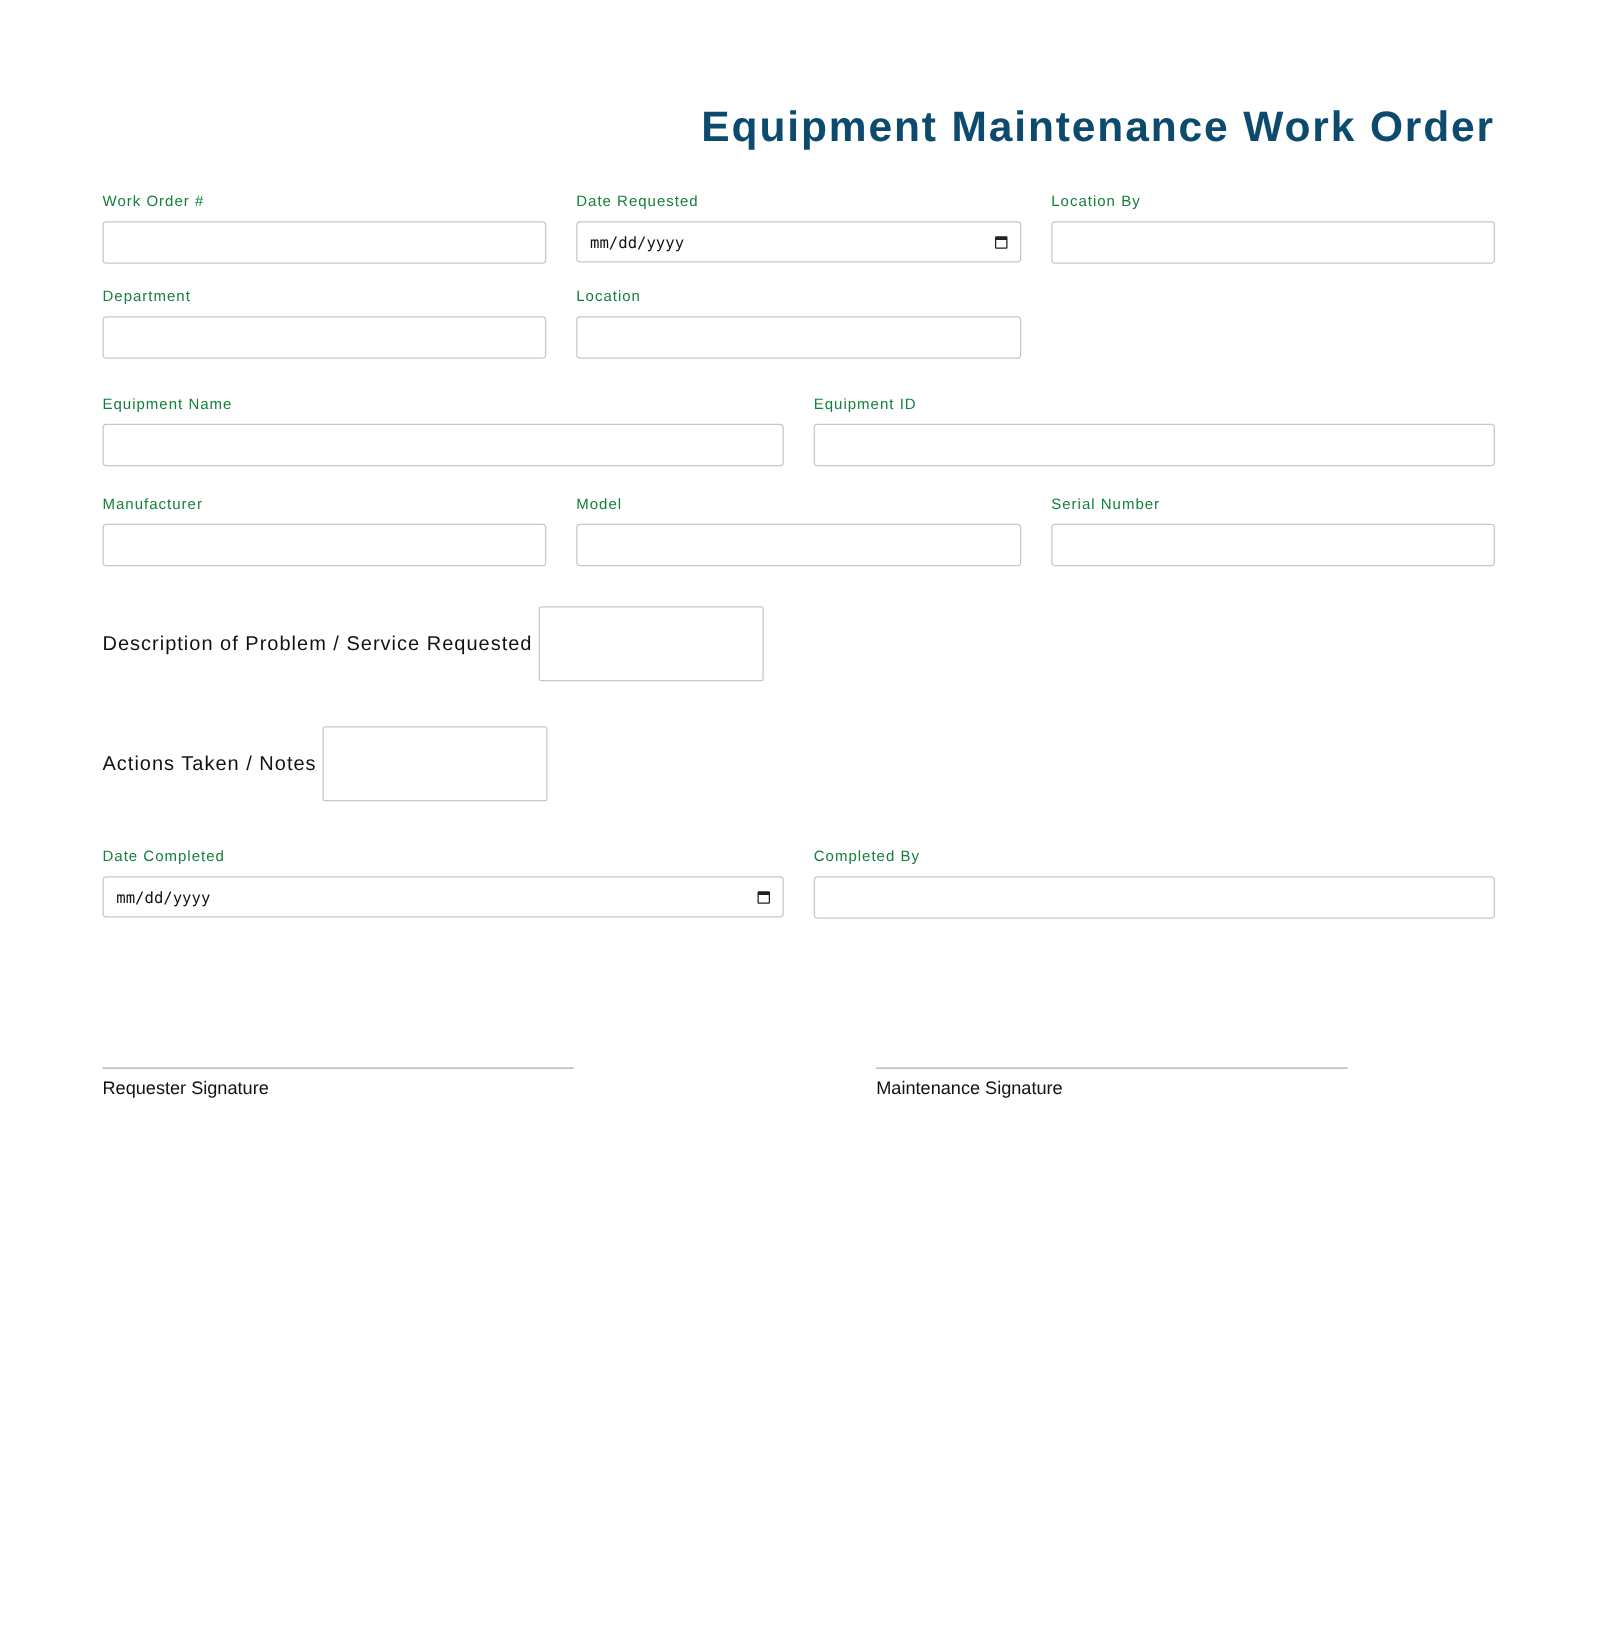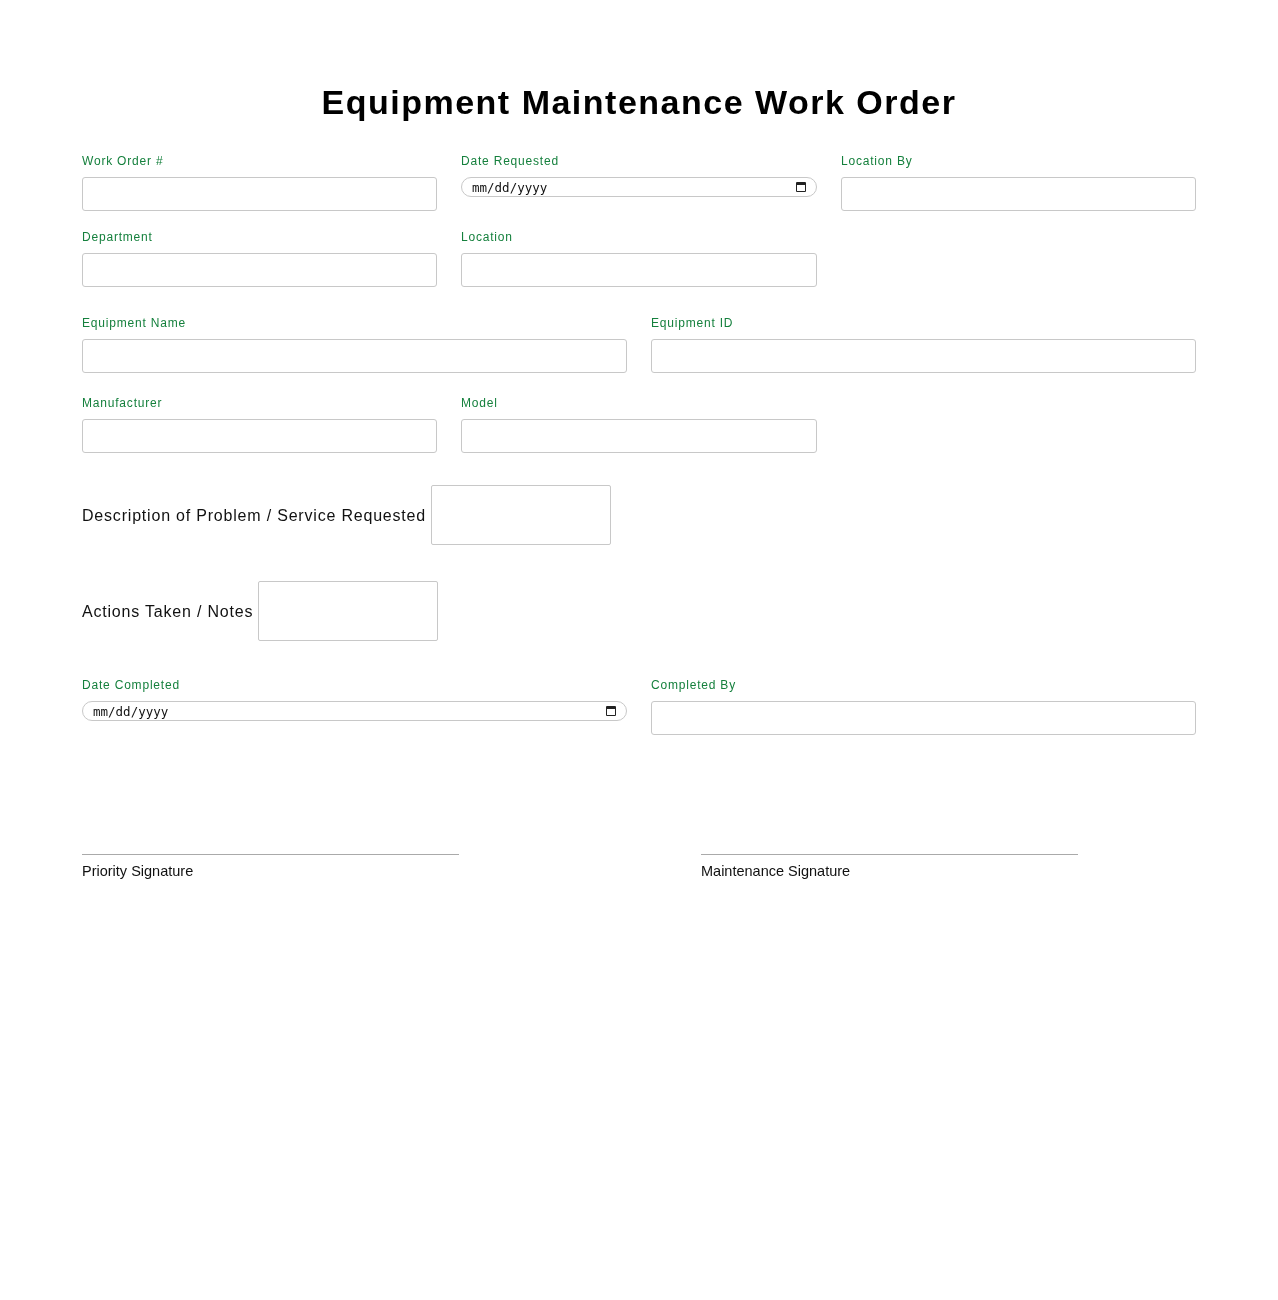--- a/index.html
+++ b/index.html
@@ -3,36 +3,36 @@
 <meta charset="utf-8">
 <style>
   html, body { margin: 0; padding: 0; background: #ffffff; }
   body {
     width: 1278px; height: 1300px; position: relative;
     font-family: "Liberation Sans", sans-serif; color: #111;
   }
   .page { position: absolute; left: 82px; top: 0; width: 1114px; }
   h1 {
     margin: 0; position: absolute; top: 82px; left: 0; width: 1114px;
-    text-align: center; font-size: 34px; font-weight: bold; letter-spacing: 1.5px;
-    line-height: 40px; color: #000000;
+    text-align: right; font-size: 34px; font-weight: bold; letter-spacing: 1.5px;
+    line-height: 40px; color: #0c4a6e;
   }
   .row { position: absolute; left: 0; width: 1114px; display: grid; column-gap: 24px; }
   .row.three { grid-template-columns: 355px 356px 355px; }
   .row.two { grid-template-columns: 545px 545px; }
   .field label {
     display: block; font-size: 12px; letter-spacing: 0.8px; line-height: 18px;
     margin-bottom: 7px; color: #15803d;
   }
   .input {
     box-sizing: border-box; width: 100%; height: 34px; border: 1px solid #c8c8c8;
     border-radius: 3px; background: #fff; padding: 0 10px; display: flex;
     align-items: center; font-size: 16px; color: #777;
   }
-  .input.date { height: 20px; justify-content: space-between; font-family: "DejaVu Sans Mono", monospace; font-size: 12.5px; color: #111; border-radius: 14px; }
+  .input.date { height: 33px; justify-content: space-between; font-family: "DejaVu Sans Mono", monospace; font-size: 12.5px; color: #111; }
   .cal { width: 10px; height: 10px; border: 1.5px solid #222; border-top-width: 3px; border-radius: 1px; box-sizing: border-box; }
   .ta-row { position: absolute; left: 0; display: flex; align-items: center; }
   .ta-row label { font-size: 16px; letter-spacing: 0.8px; line-height: 18px; margin-right: 5px; padding-bottom: 0; }
   .textarea { width: 180px; height: 60px; border: 1px solid #c8c8c8; border-radius: 2px; box-sizing: border-box; margin-bottom: 2px; }
   .sig { position: absolute; width: 377px; }
   .sig .line { border-top: 1px solid #aaa; height: 0; }
   .sig .cap { margin-top: 8px; font-size: 14.5px; line-height: 17px; color: #111; }
 </style>
 </head>
 <body>
@@ -82,20 +82,24 @@
 
   <div class="row three" style="top:394px;">
     <div class="field">
       <label>Manufacturer</label>
       <div class="input"></div>
     </div>
     <div class="field">
       <label>Model</label>
       <div class="input"></div>
     </div>
+    <div class="field">
+      <label>Serial Number</label>
+      <div class="input"></div>
+    </div>
   </div>
 
   <div class="ta-row" style="top:485px;">
     <label>Description of Problem / Service Requested</label>
     <div class="textarea"></div>
   </div>
   <div class="ta-row" style="top:581px;">
     <label>Actions Taken / Notes</label>
     <div class="textarea"></div>
   </div>
@@ -109,19 +113,19 @@
       </div>
     </div>
     <div class="field">
       <label>Completed By</label>
       <div class="input"></div>
     </div>
   </div>
 
   <div class="sig" style="left:0; top:854px;">
     <div class="line"></div>
-    <div class="cap">Priority Signature</div>
+    <div class="cap">Requester Signature</div>
   </div>
   <div class="sig" style="left:575px; top:854px;margin-left:44px;">
     <div class="line"></div>
     <div class="cap">Maintenance Signature</div>
   </div>
 </div>
 
 </body></html>

